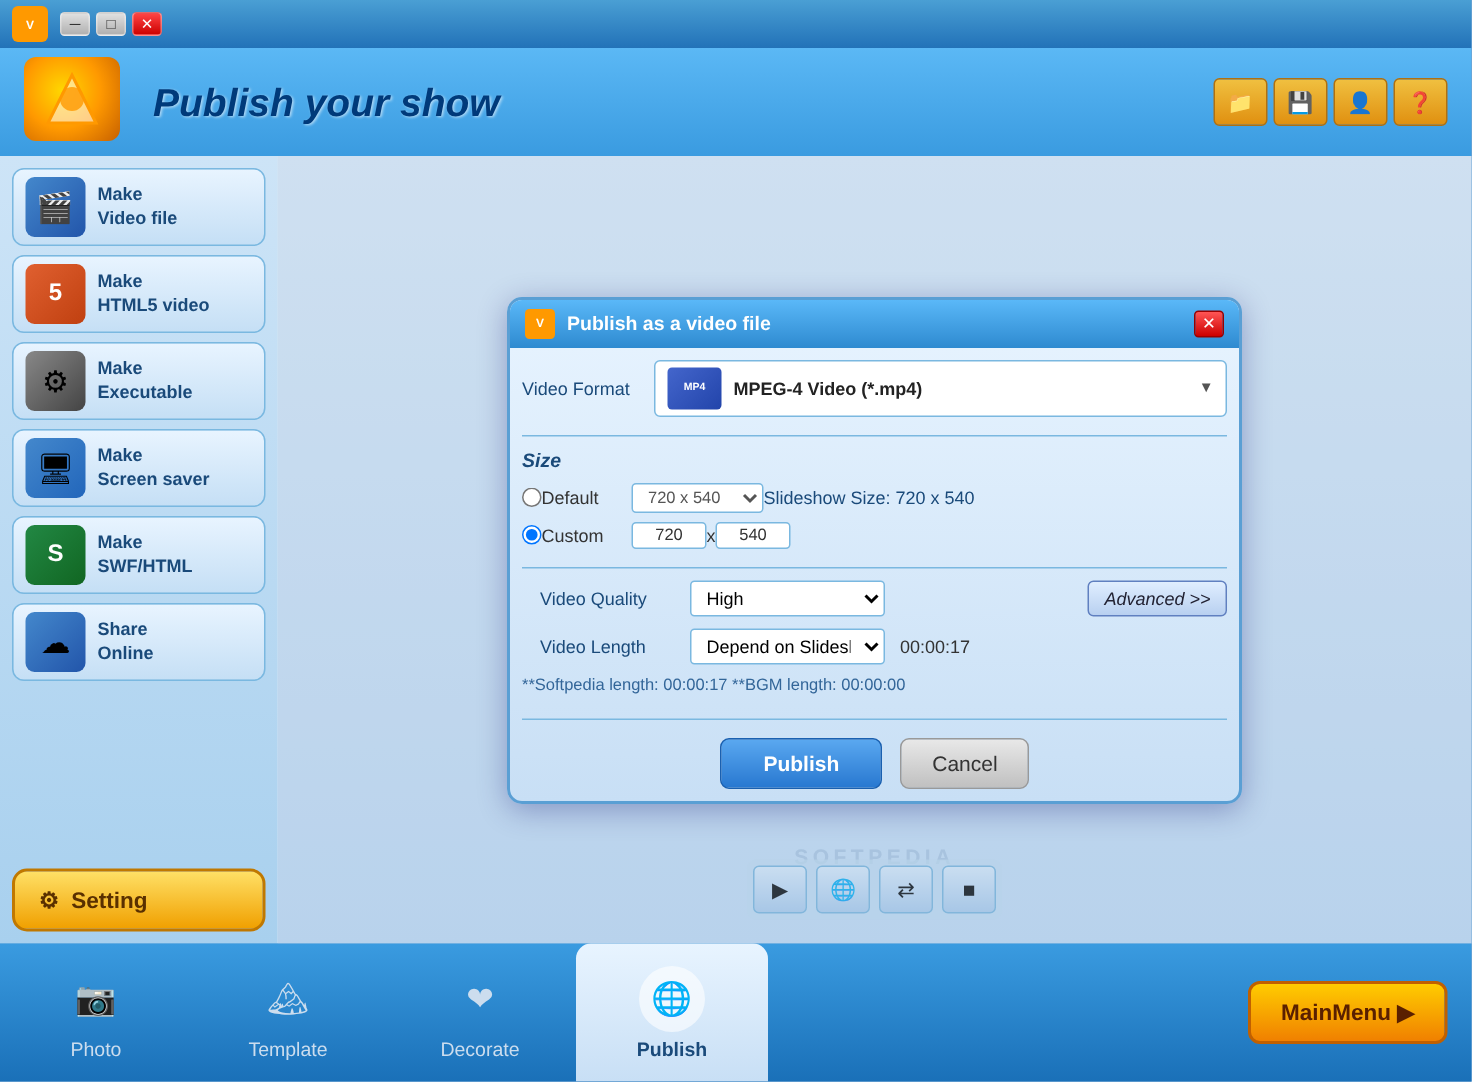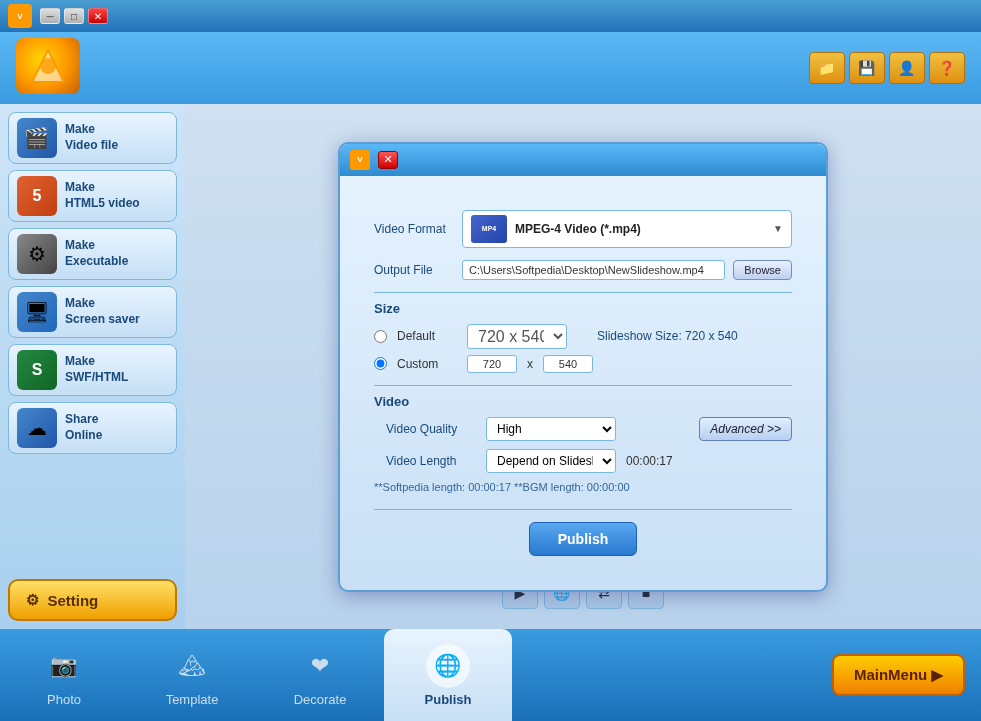--- a/index.html
+++ b/index.html
@@ -189,21 +189,21 @@
       background: linear-gradient(to bottom, #f55, #c00);
       border: 1px solid #900;
       border-radius: 3px;
       color: white;
       font-size: 11px;
       cursor: pointer;
       display: flex; align-items: center; justify-content: center;
     }
 
     .dialog-body {
-      padding: 34px;
+      padding: 8px;
     }
 
     
     .form-row {
       display: flex;
       align-items: center;
       margin-bottom: 12px;
       gap: 8px;
     }
     .form-label {
@@ -259,53 +259,53 @@
       border: none;
       border-top: 1px solid #7ab8e0;
       margin: 8px 0;
     }
 
     .section-header {
       color: #1a4a7a;
       font-size: 13px;
       font-weight: bold;
       margin-bottom: 8px;
+      font-style: italic;
     }
 
     
     .size-section { margin-bottom: 12px; }
     .size-row {
       display: flex;
       align-items: center;
-      gap: 10px;
       margin-bottom: 6px;
     }
     .radio-input { cursor: pointer; }
     .radio-label { color: #333; font-size: 12px; width: 60px; }
     .size-dropdown {
       border: 1px solid #7ab8e0;
       border-radius: 3px;
       padding: 2px 6px;
-      font-size: 16px;
+      font-size: 11px;
       background: white;
       color: #555;
-      width: 100px;
+      width: 88px;
     }
     .size-value {
       border: 1px solid #7ab8e0;
       border-radius: 3px;
       padding: 2px 6px;
       font-size: 11px;
       background: white;
       color: #333;
       width: 50px;
       text-align: center;
     }
     .size-x { font-size: 12px; color: #333; }
-    .slideshow-size { color: #1a4a7a; font-size: 12px; margin-left: 20px; }
+    .slideshow-size { color: #1a4a7a; font-size: 12px; margin-left: 0; }
 
     
     .video-section { margin-bottom: 8px; }
     .video-row {
       display: flex;
       align-items: center;
       gap: 10px;
       margin-bottom: 8px;
       margin-left: 12px;
     }
@@ -470,20 +470,21 @@
 
 <div class="header">
   <div class="header-logo">
     <div class="header-logo-img">
       <svg width="40" height="40" viewBox="0 0 40 40">
         <polygon points="20,4 36,36 4,36" fill="#fff8" stroke="#f90" stroke-width="2"></polygon>
         <circle cx="20" cy="20" r="8" fill="#f90" opacity="0.8"></circle>
       </svg>
     </div>
   </div>
+  <span class="header-title">Publish your show</span>
   <div class="header-toolbar">
     <div class="header-tool-btn">📁</div>
     <div class="header-tool-btn">💾</div>
     <div class="header-tool-btn">👤</div>
     <div class="header-tool-btn">❓</div>
   </div>
 </div>
 
 <div class="main-content">
 
@@ -519,41 +520,37 @@
     </div>
   </div>
 
   <div class="work-area">
 
     <div class="modal-overlay">
       <div class="dialog">
 
         <div class="dialog-titlebar">
           <div class="dialog-icon">V</div>
+          <span class="dialog-title-text">Publish as a video file</span>
           <div class="dialog-close-btn">✕</div>
         </div>
 
         <div class="dialog-body">
 
           <div class="form-row">
             <span class="form-label">Video Format</span>
             <div class="format-selector">
               <div class="format-icon">MP4</div>
               <div class="format-info">
                 <div class="format-name">MPEG-4 Video (*.mp4)</div>
               </div>
               <span class="dropdown-arrow">▼</span>
             </div>
           </div>
 
-          <div class="form-row">
-            <span class="form-label">Output File</span>
-            <input class="output-input" type="text" value="C:\Users\Softpedia\Desktop\NewSlideshow.mp4" style="">
-            <button class="browse-btn">Browse</button>
-          </div>
 
           <hr class="divider">
 
           <div class="size-section">
             <div class="section-header">Size</div>
             <div class="size-row">
               <input type="radio" name="size" class="radio-input" style="">
               <span class="radio-label">Default</span>
               <select class="size-dropdown">
                 <option>720 x 540</option>
@@ -565,21 +562,20 @@
               <span class="radio-label">Custom</span>
               <input type="text" class="size-value" value="720" style="">
               <span class="size-x">x</span>
               <input type="text" class="size-value" value="540" style="">
             </div>
           </div>
 
           <hr class="divider">
 
           <div class="video-section">
-            <div class="section-header">Video</div>
             <div class="video-row">
               <span class="video-label">Video Quality</span>
               <select class="video-dropdown">
                 <option>High</option>
                 <option>Low</option>
                 <option>Medium</option>
                 <option>Highest</option>
               </select>
               <button class="advanced-btn">Advanced &gt;&gt;</button>
             </div>
@@ -588,20 +584,21 @@
               <select class="video-dropdown">
                 <option>Depend on Slideshow</option>
               </select>
               <span class="time-label">00:00:17</span>
             </div>
             <div class="slideshow-info">**Softpedia length: 00:00:17    **BGM length: 00:00:00</div>
           </div>
 
           <div class="dialog-buttons">
             <button class="publish-btn">Publish</button>
+            <button class="cancel-btn">Cancel</button>
           </div>
         </div>
       </div>
     </div>
 
     <div class="watermark">SOFTPEDIA</div>
 
     <div class="playback-toolbar">
       <div class="playback-btn">▶</div>
       <div class="playback-btn">🌐</div>

